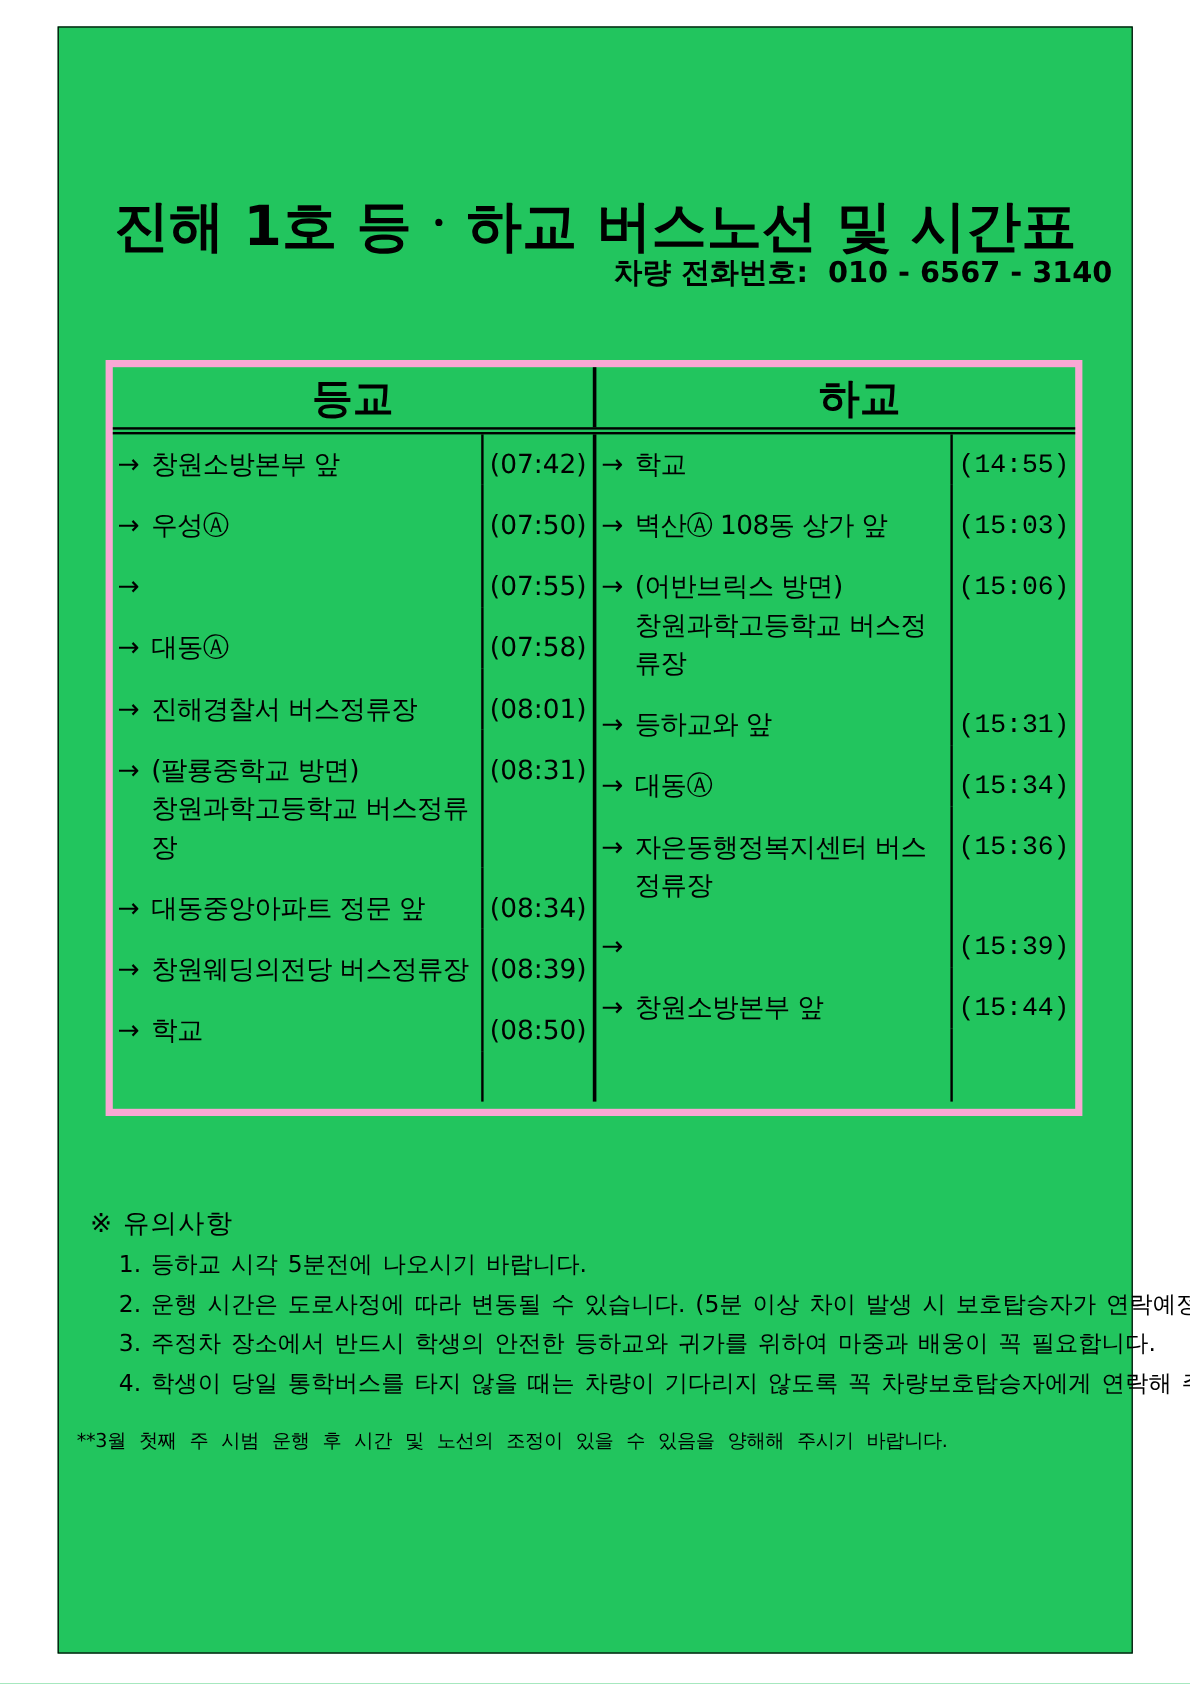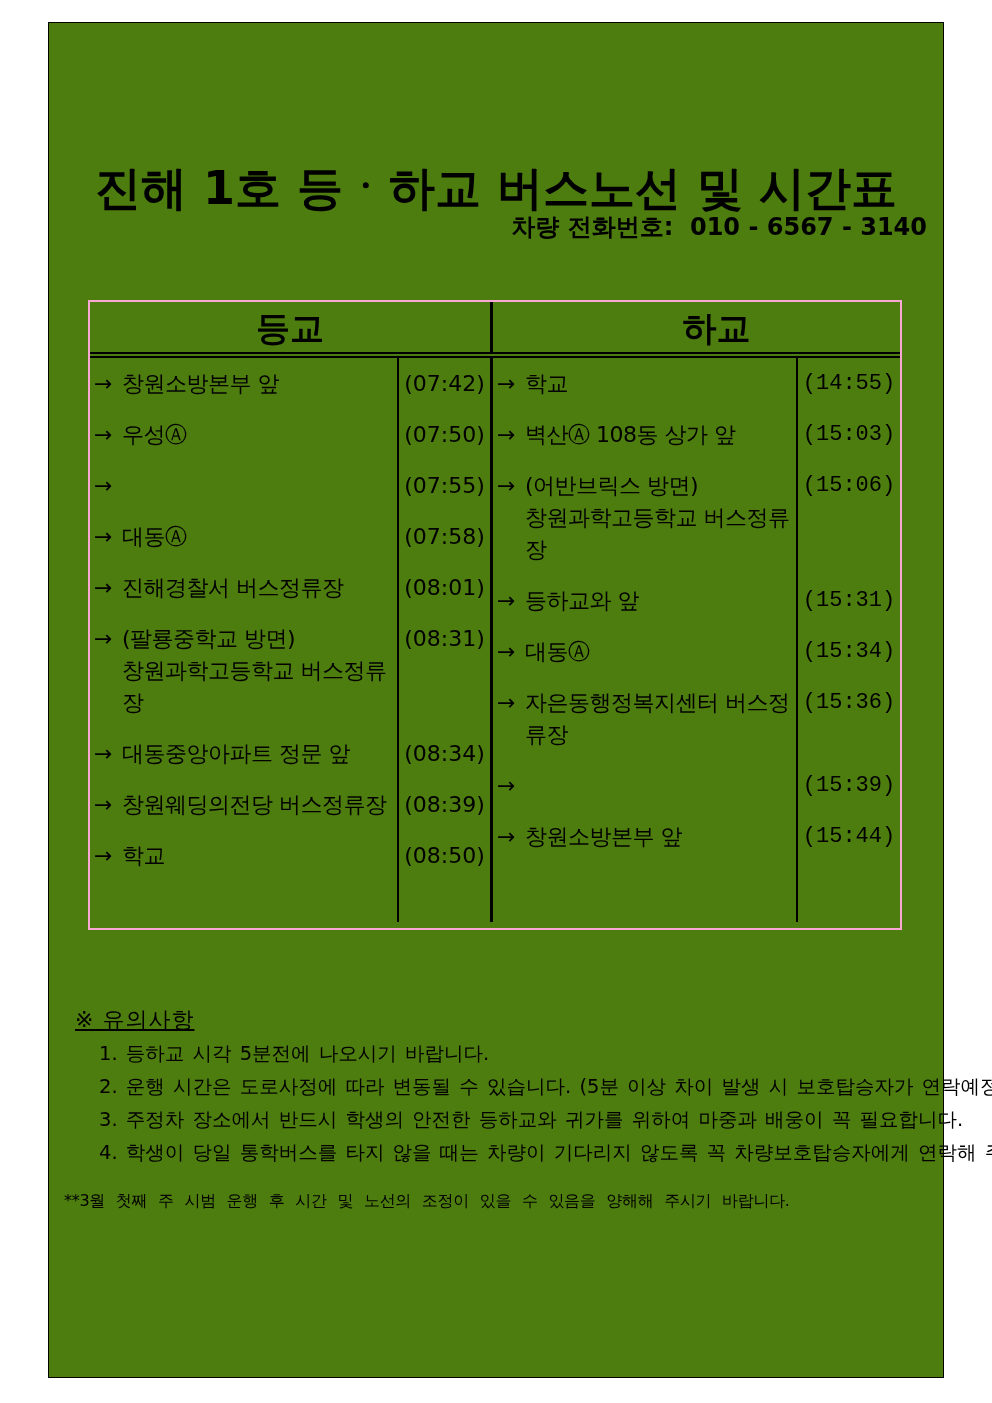--- a/index.html
+++ b/index.html
@@ -9,21 +9,21 @@
     position: relative;
     background: #ffffff;
     color: #000000;
     font-family: "DejaVu Sans", "Liberation Sans", sans-serif;
   }
   .sheet {
     position: absolute;
     left: 48px; top: 22px;
     width: 896px; height: 1356px;
     border: 1px solid #000;
-    background: #4d7c0f;
+    background: #22c55e;
   }
   .page-title {
     position: absolute;
     top: 104px; left: 0;
     width: 100%;
     text-align: center;
     font-size: 46px;
     font-weight: bold;
     letter-spacing: 0px;
     white-space: nowrap;
@@ -33,21 +33,21 @@
     top: 188px; right: 16px;
     font-size: 24px;
     font-weight: bold;
     white-space: pre;
   }
   
   .bus-table {
     position: absolute;
     left: 39px; top: 277px;
     width: 814px; height: 630px;
-    border: 2px solid #f9a8d4;
+    border: 6px solid #f9a8d4;
   }
   .thead { display: flex; height: 56px; border-bottom: 6px double #000; }
   .th {
     font-size: 34px; font-weight: bold;
     text-align: center; line-height: 52px;
   }
   .th-a { width: 400px; }
   .th-b { flex: 1; border-left: 3px solid #000; padding-left: 40px; }
   .tbody { display: flex; height: calc(100% - 62px); }
   .col { display: flex; flex-direction: column; }
@@ -78,21 +78,20 @@
   .col-a .time-cell { width: 93px; }
   .col-b .time-cell { width: 104px; font-family: Liberation Mono, monospace; }
   .entry.filler { flex: 1; }
   .entry.filler .stop-cell, .entry.filler .time-cell { padding: 0; }
   
   .notes-heading {
     position: absolute;
     left: 26px; top: 982px;
     font-size: 22px;
     letter-spacing: 1px;
-    text-decoration: underline;
   }
   .notes-list {
     position: absolute;
     left: 50px; top: 1014px;
     font-size: 19.5px;
     line-height: 33px;
     white-space: nowrap;
     word-spacing: 2px;
   }
   .note-item { height: 33px; }

